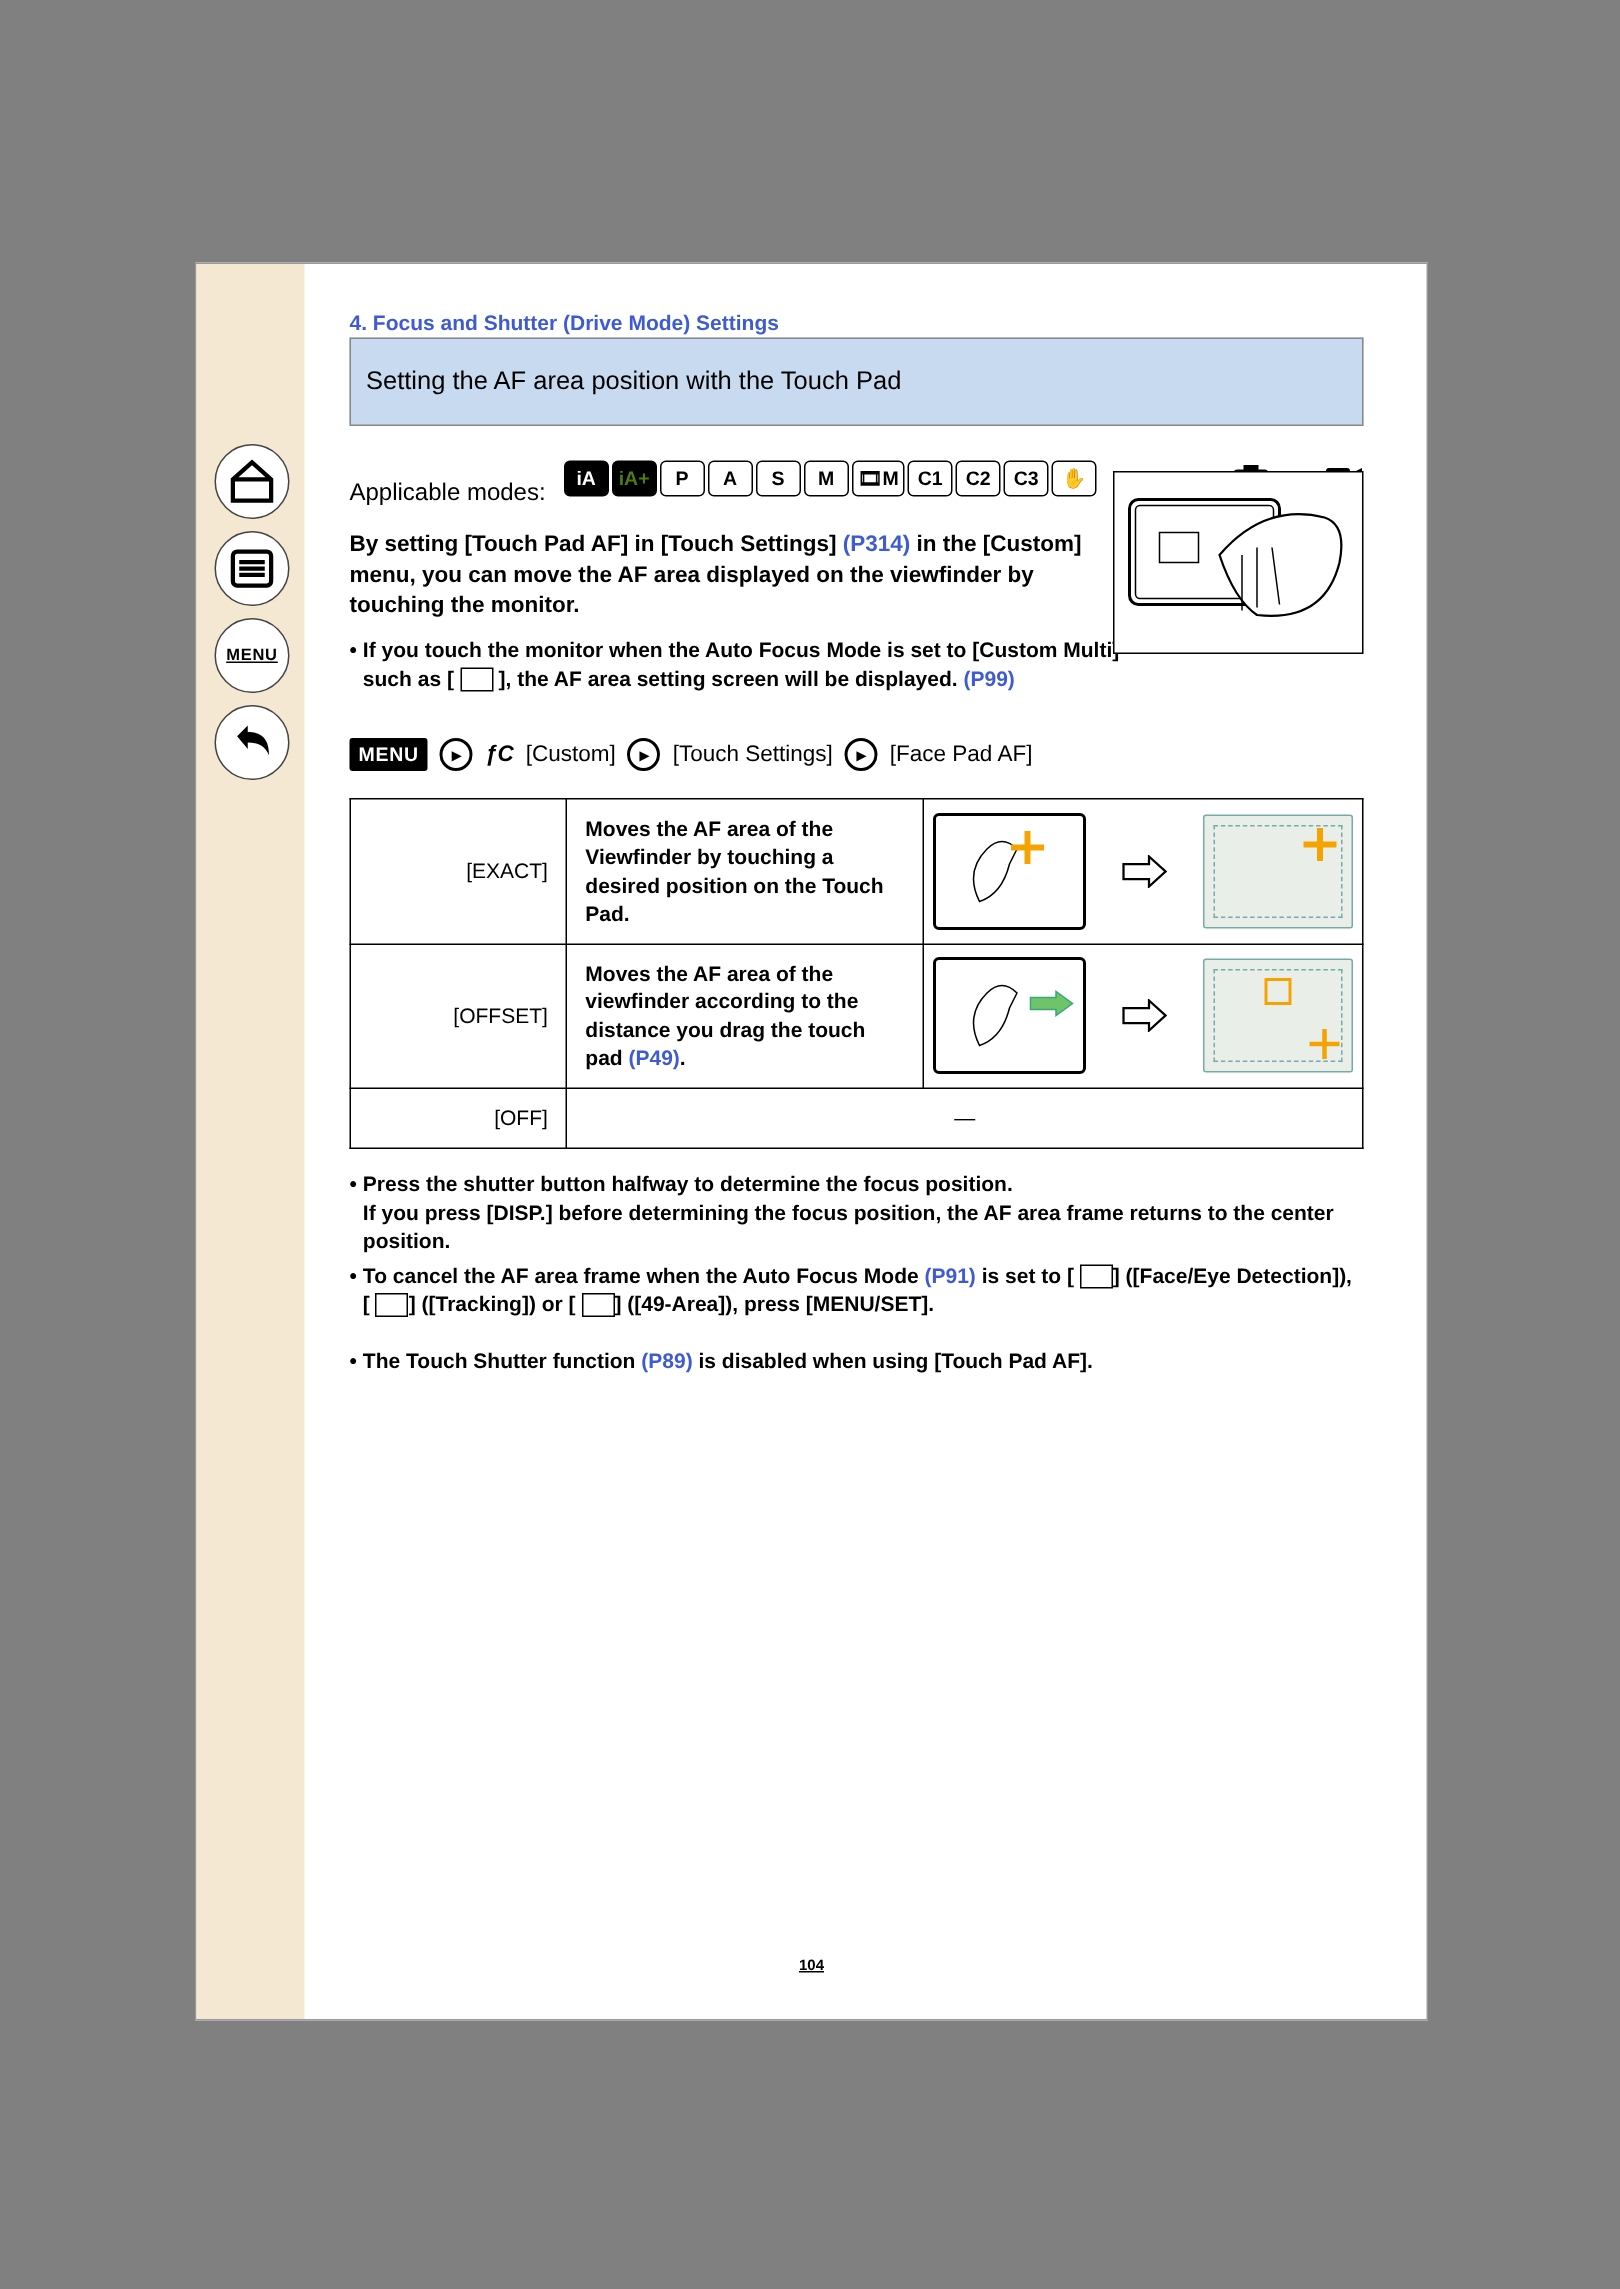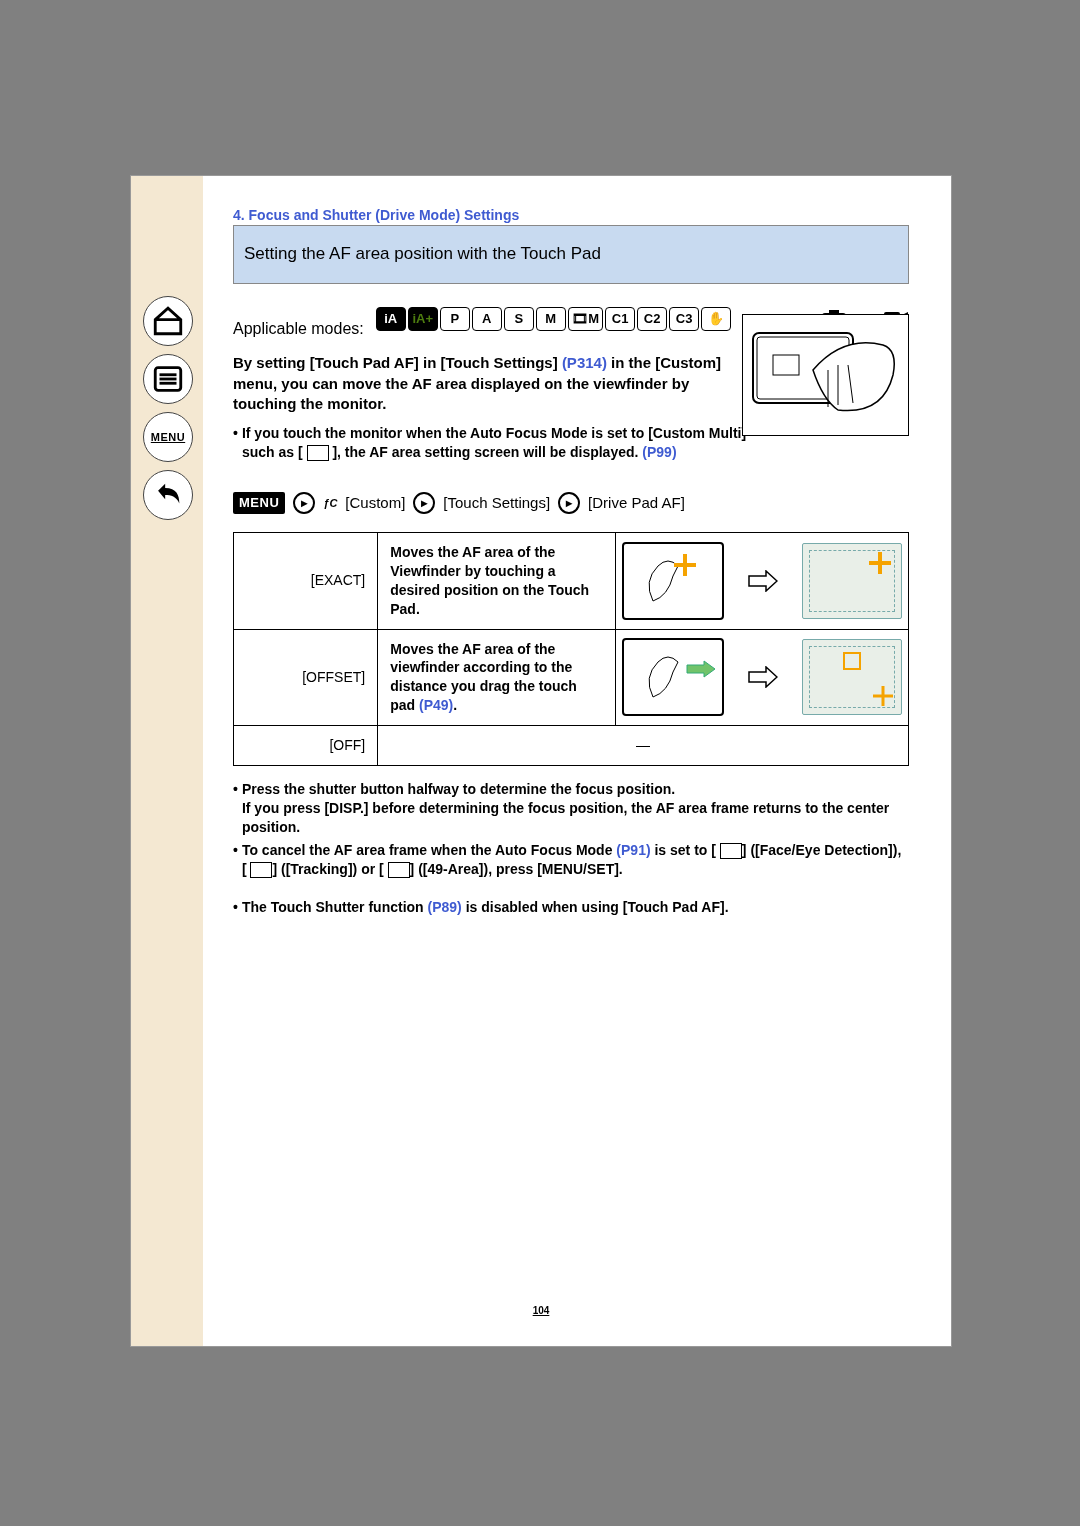--- a/index.html
+++ b/index.html
@@ -198,21 +198,21 @@
   .after-notes .dot { margin-right: 4px; }
   .plink { color: #3f5bd1; font-weight: bold; }
   .pagenum {
     position: absolute;
     left: 0; right: 0; bottom: 30px;
     text-align: center;
     font-weight: bold;
     font-size: 10px;
   }
   .pagenum span { text-decoration: underline; }
-  .fc { font-family: Arial; font-style: italic; font-weight: bold; font-size: 11px; }
+  .fc { font-family: Arial; font-style: italic; font-weight: bold; font-size: 15px; }
   .small-icon {
     display: inline-block;
     width: 20px; height: 14px;
     border: 1px solid #000;
     vertical-align: middle;
     position: relative;
   }
 </style>
 </head>
 <body>
@@ -306,21 +306,21 @@
       </div>
 
       <div class="menu-path">
         <span class="menu-tag">MENU</span>
         <span class="arrow-circ">▸</span>
         <span class="fc">ƒC</span>
         <span>[Custom]</span>
         <span class="arrow-circ">▸</span>
         <span>[Touch Settings]</span>
         <span class="arrow-circ">▸</span>
-        <span>[Drive Pad AF]</span>
+        <span>[Face Pad AF]</span>
       </div>
 
       <table class="opts">
         <tbody>
             <tr>
           <td>[EXACT]</td>
           <td>Moves the AF area of the Viewfinder by touching a desired position on the Touch Pad.</td>
           <td class="icon-cell">
             <div class="mini-illus">
               <div class="panel">

